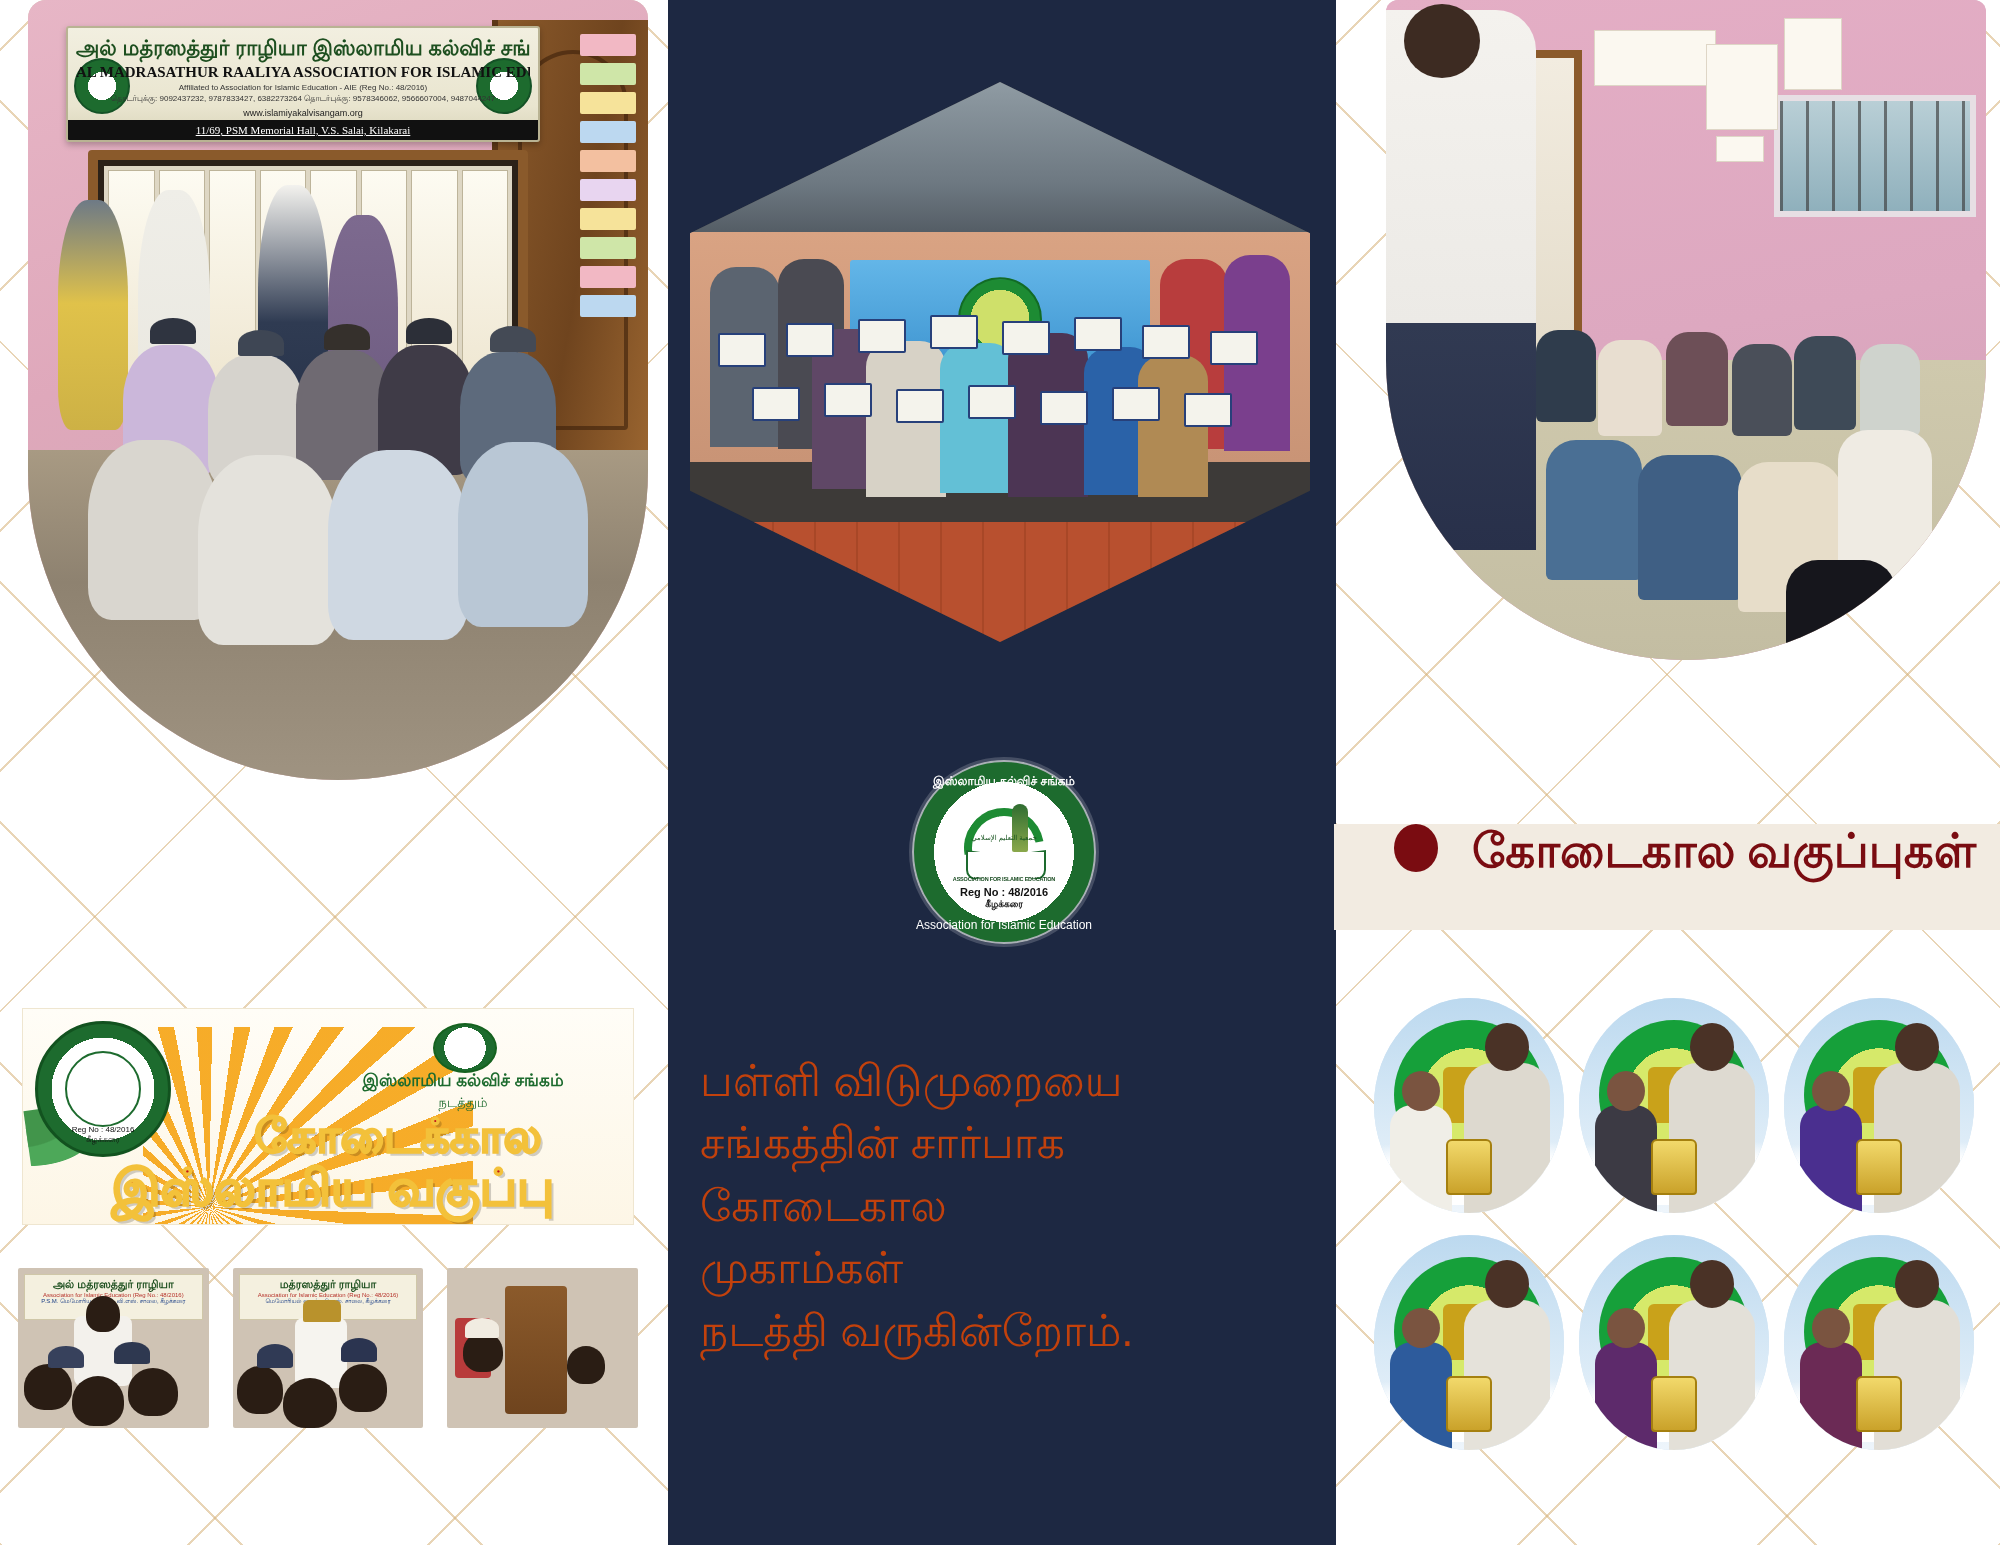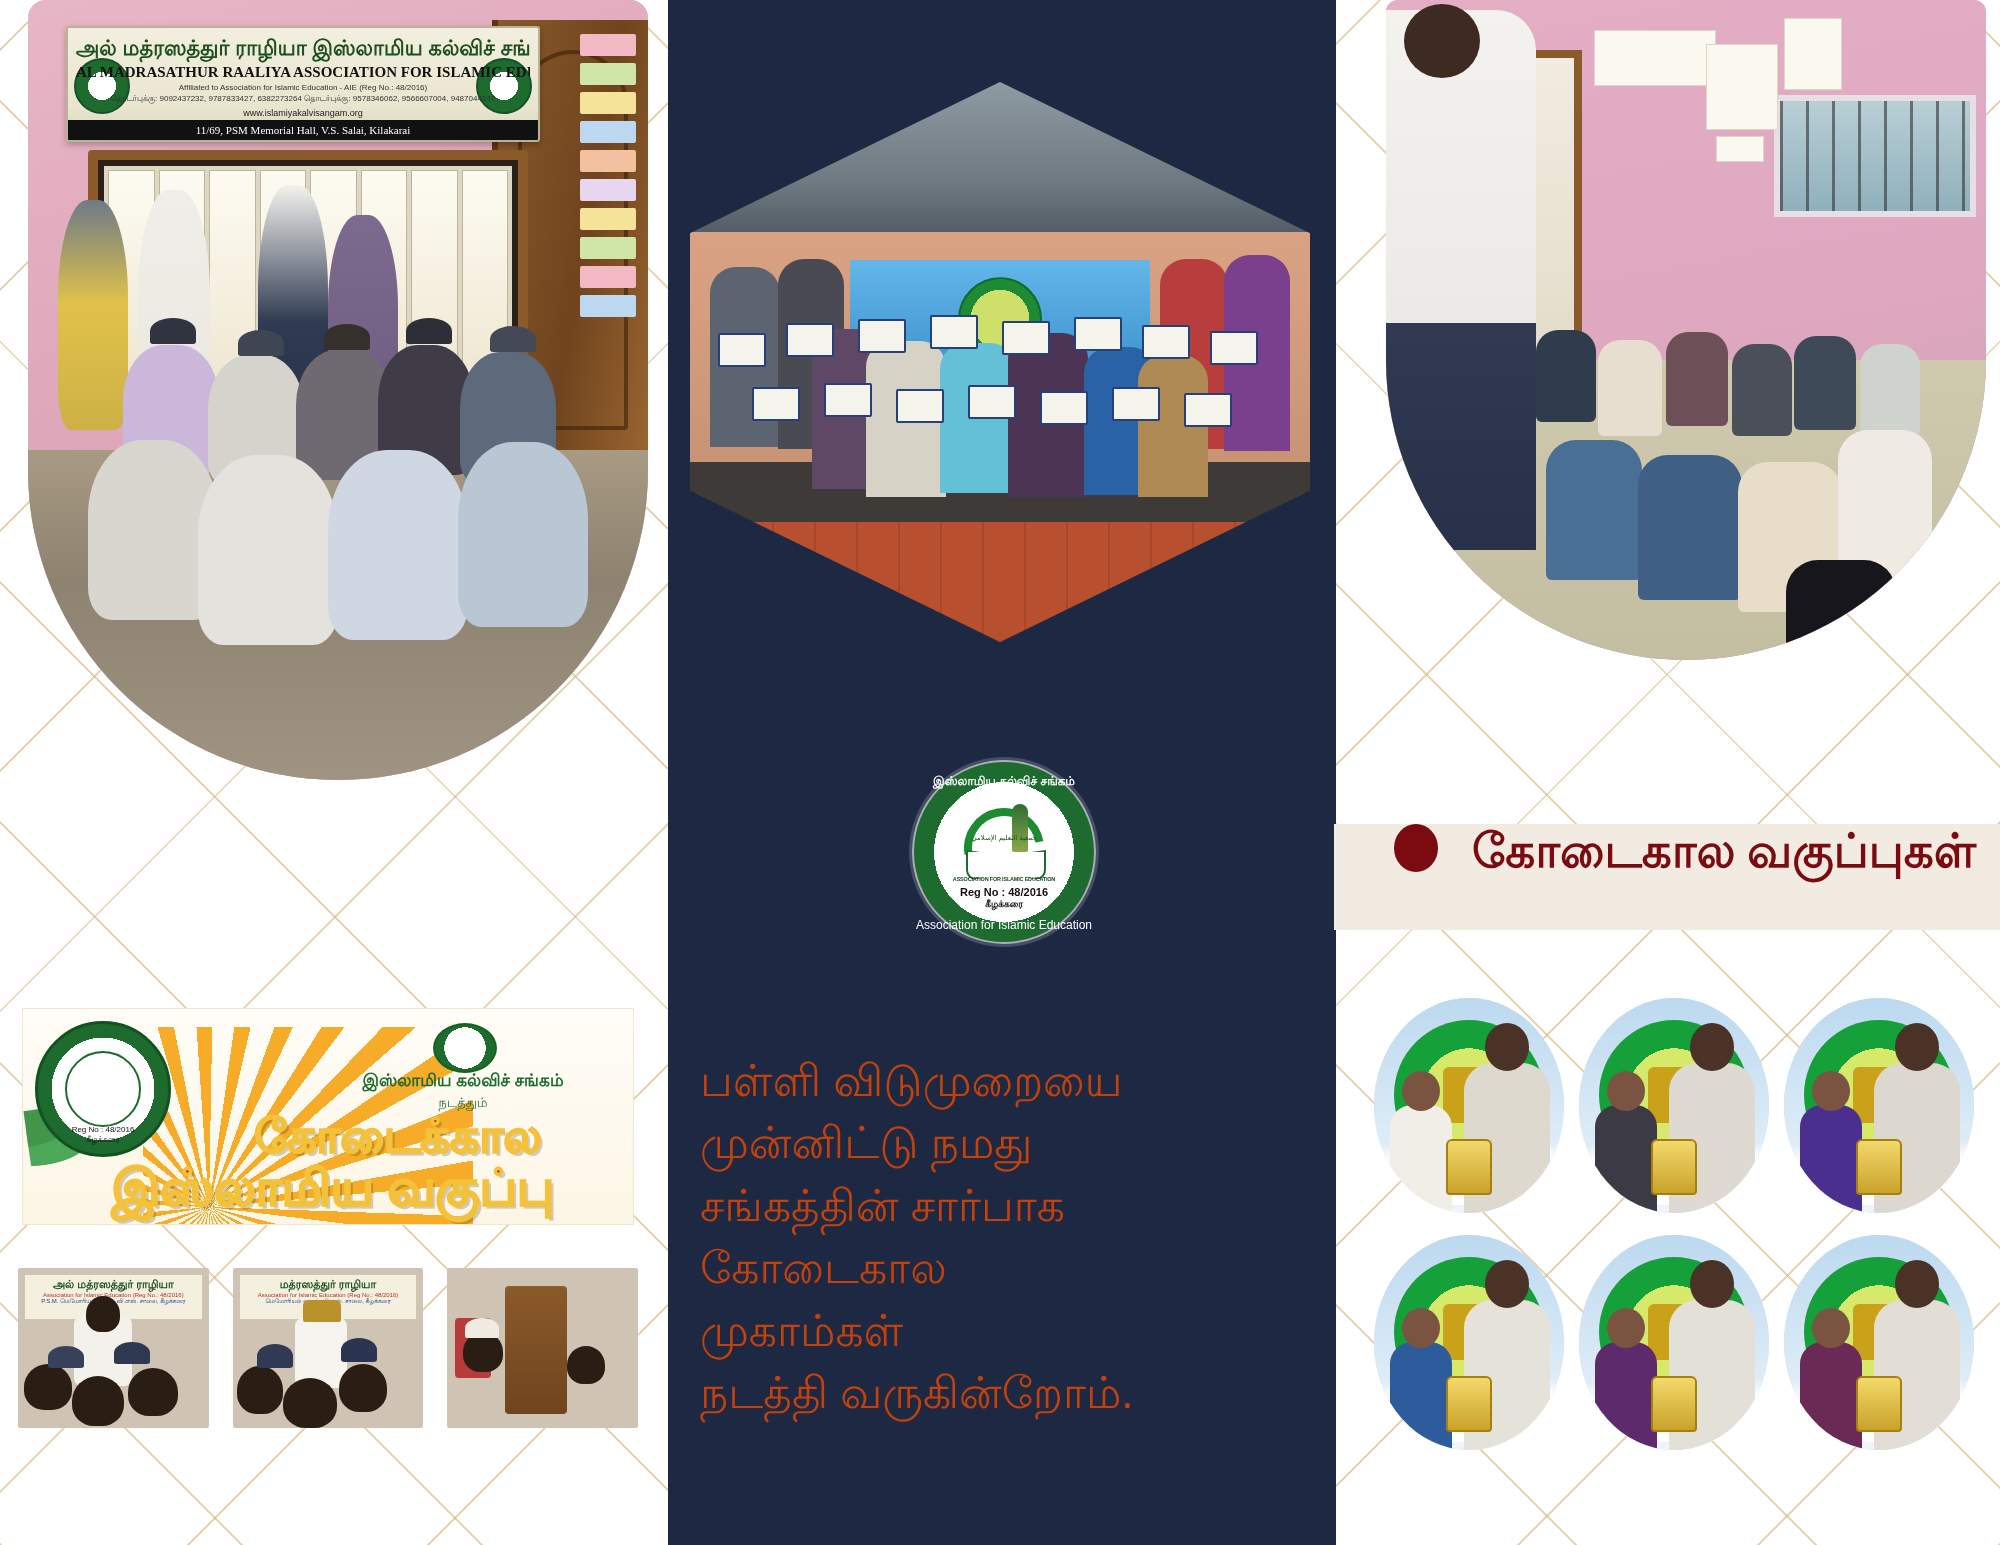--- a/index.html
+++ b/index.html
@@ -58,21 +58,21 @@
     position:absolute;left:8px;top:55px;right:8px;text-align:center;font-size:8px;color:#333;white-space:nowrap;overflow:hidden;
   }
   .banner .bn-phone{
     position:absolute;left:8px;top:66px;right:8px;text-align:center;font-size:8px;color:#333;white-space:nowrap;overflow:hidden;
   }
   .banner .bn-web{
     position:absolute;left:8px;top:80px;right:8px;text-align:center;font-size:9px;color:#222;white-space:nowrap;overflow:hidden;
   }
   .banner .bn-addr{
     position:absolute;left:0;bottom:0;width:100%;height:20px;background:#111;color:#fff;
-    font-family:"Liberation Serif",serif;font-size:11px;text-align:center;line-height:20px;white-space:nowrap;overflow:hidden;
+    font-family:"Liberation Serif",serif;font-size:11px;text-align:center;line-height:20px;white-space:nowrap;overflow:hidden;text-decoration:underline;
   }
   .bn-seal{
     position:absolute;width:52px;height:52px;border-radius:50%;
     background:radial-gradient(circle,#fff 0 38%,#1d6b2e 38% 100%);
     border:2px solid #145226;top:30px;
   }
   .bn-seal.l{left:6px;} .bn-seal.r{right:6px;}
   .noticeboard{
     position:absolute;left:60px;top:150px;width:420px;height:230px;
     background:#2b2118;border:10px solid #8a5a2b;border-radius:4px;overflow:hidden;
@@ -399,21 +399,20 @@
         <div class="logo-book"></div>
         <div class="logo-aie">ASSOCIATION FOR ISLAMIC EDUCATION</div>
         <div class="logo-reg">Reg No : 48/2016</div>
         <div class="logo-kk">கீழக்கரை</div>
       </div>
     </div>
   </div>
 
   <div id="body-text">
     <div>பள்ளி விடுமுறையை</div>
-    <div style="display:flex;justify-content:space-between">முன்னிட்டு நமது</div>
     <div>சங்கத்தின் சார்பாக</div>
     <div class="last">கோடைகால</div>
     <div class="last">முகாம்கள்</div>
     <div class="last">நடத்தி வருகின்றோம்.</div>
   </div>
 
   <div id="right-hero">
     <div class="cls-wall"></div>
     <div class="cls-door"></div>
     <div class="cls-win"></div>

